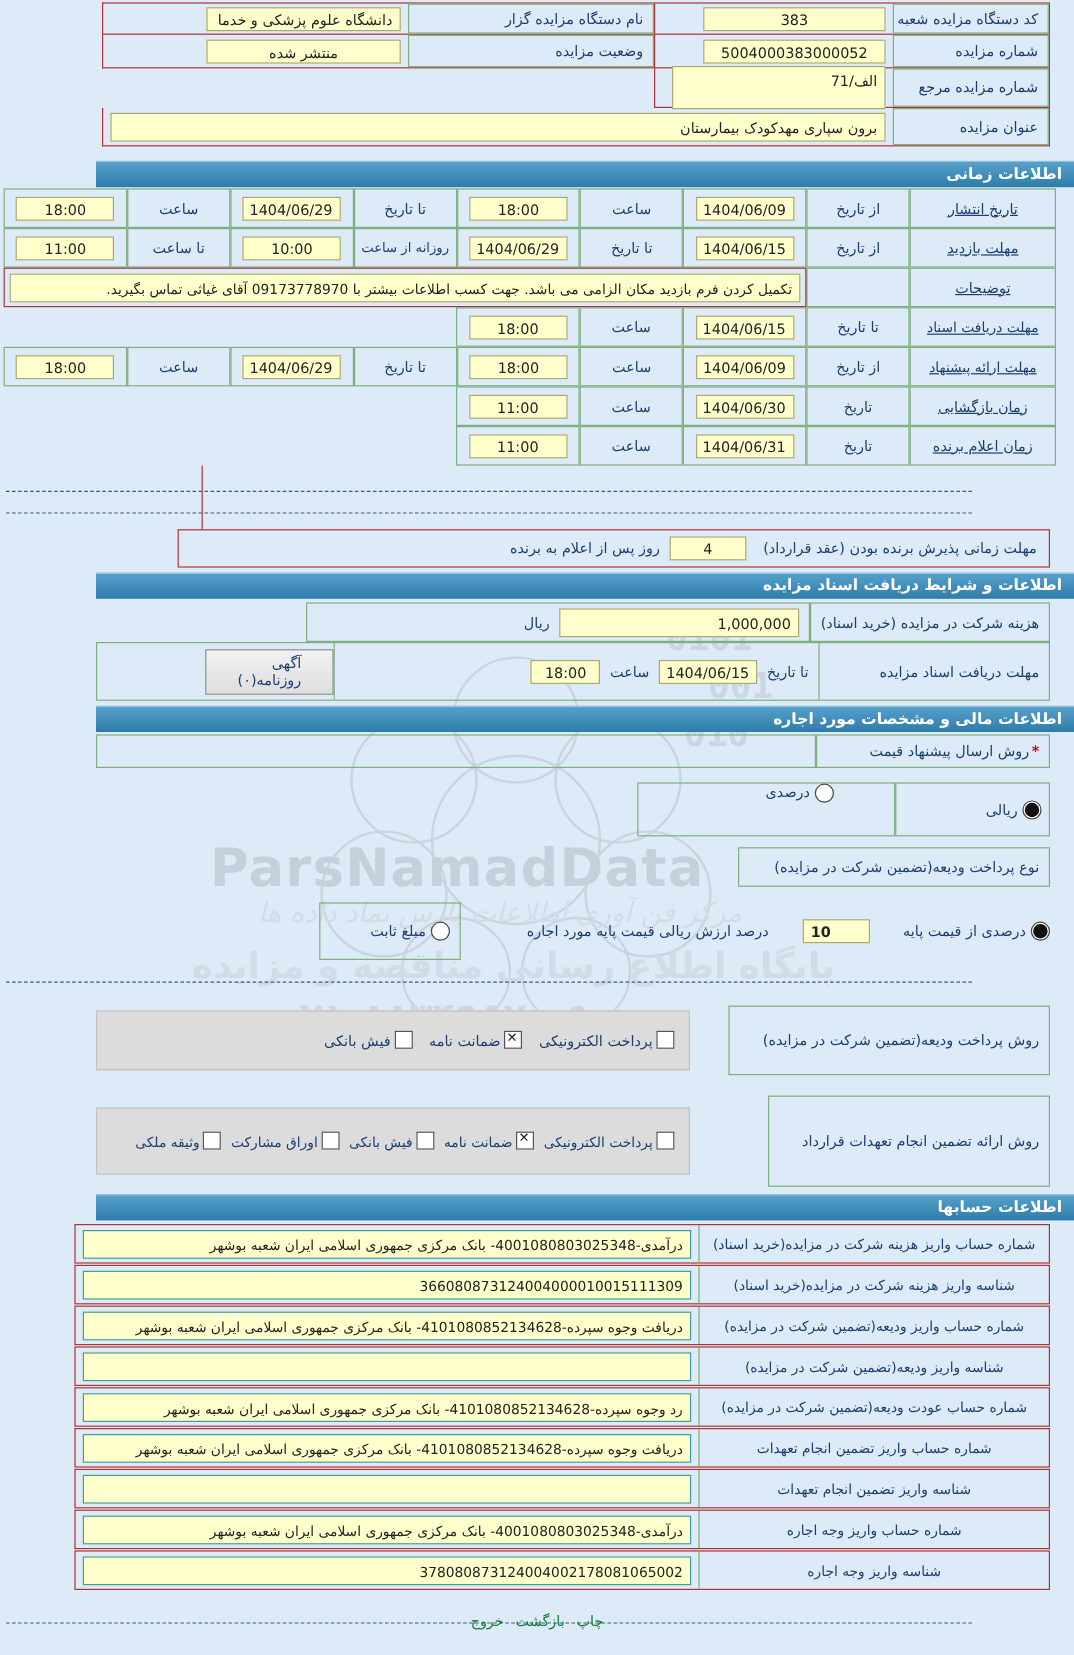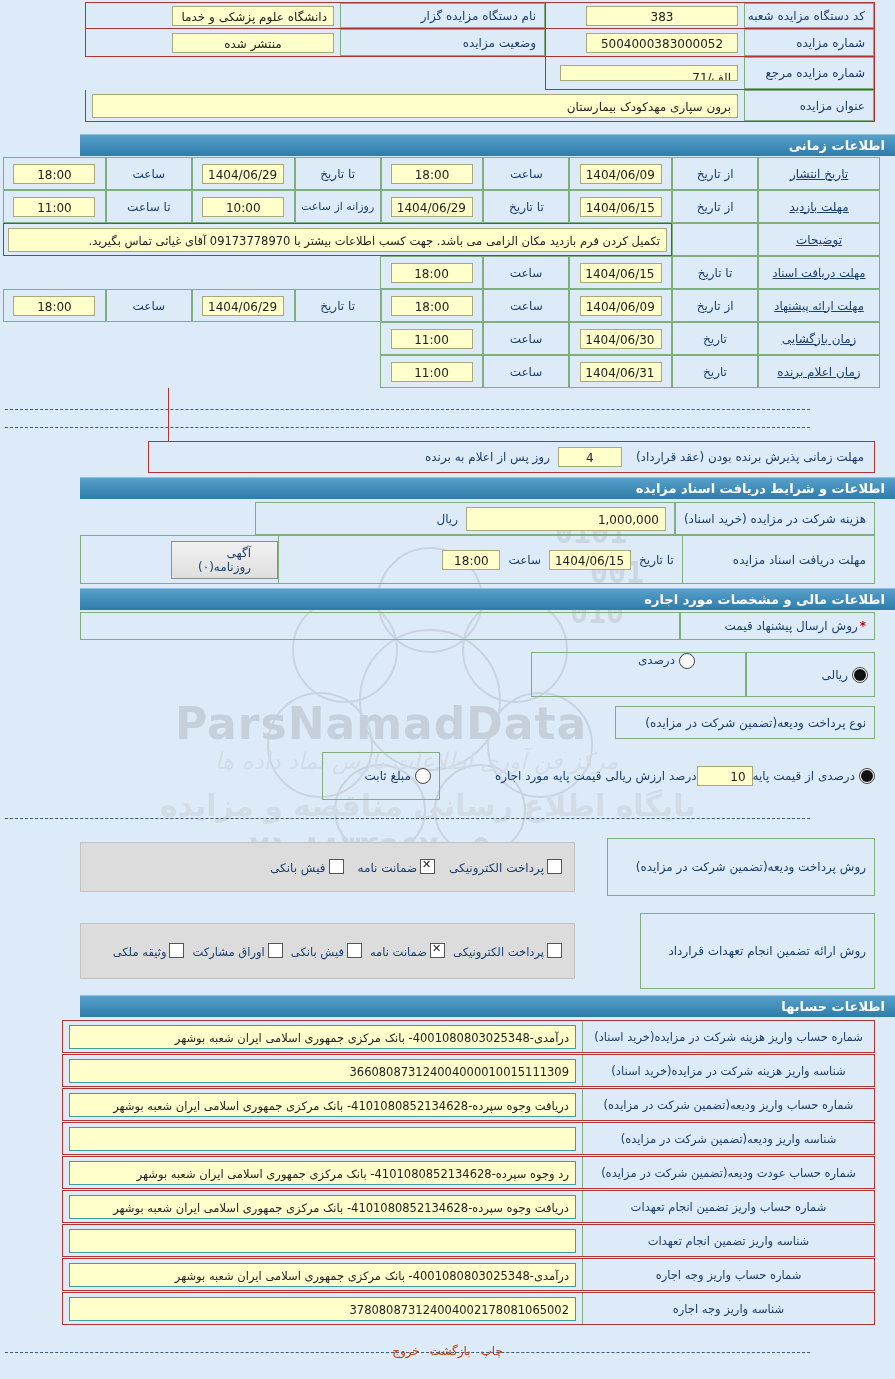--- a/index.html
+++ b/index.html
@@ -71,21 +71,21 @@
   .fin-label{display:flex;align-items:center;padding:0 8px;box-sizing:border-box;}
   .req{color:#cc0000;font-weight:bold;margin-left:2px;}
   
   #accounts{top:1020px;right:20px;left:62px;z-index:1;}
   .a-row{display:flex;height:33px;border:1px solid #b03434;box-sizing:border-box;margin-bottom:1px;align-items:stretch;}
   .a-label{width:292px;display:flex;align-items:center;justify-content:center;text-align:center;
            border-left:1px solid #7fae7f;box-sizing:border-box;padding:0 4px;font-size:11.5px;}
   .a-valwrap{flex:1;display:flex;align-items:center;padding:0 6px;}
   .a-valwrap .ybox{width:100%;height:24px;line-height:24px;border-color:#3f9d9d;font-size:11.5px;text-align:right;}
   
-  #footer-links{top:1344px;left:0;right:0;text-align:center;z-index:2;font-size:12px;color:#c2410c;}
+  #footer-links{top:1344px;left:0;right:0;text-align:center;z-index:2;font-size:12px;color:#15803d;}
   #footer-links span{margin:0 3px;cursor:pointer;}
   .red-vline{position:absolute;width:0;border-right:1px solid #b03434;z-index:1;}
 </style>
 </head>
 <body>
 
 <div id="watermark">
   <svg width="360" height="360" style="position:absolute;top:490px;left:250px;" viewBox="0 0 360 360">
     <g fill="none" stroke="#bfc9d3" stroke-width="2">
       <circle cx="180" cy="210" r="70"></circle>
@@ -136,21 +136,21 @@
       <div class="tb-valcell" style="flex:1;">
           <div class="ybox" style="width:162px;text-align:center;">منتشر شده</div>
         </div>
     </div>
   </div>
 
   <div class="tb-row">
     <div class="tb-group" style="width:330px;height:33px;border-top:none;">
       <div class="tb-label lbl">شماره مزایده مرجع</div>
       <div class="tb-valcell" style="flex:1;">
-          <div class="ybox" style="width:178px;height:16px;line-height:24px;">الف/71</div>
+          <div class="ybox" style="width:178px;height:36px;line-height:24px;">الف/71</div>
         </div>
     </div>
   </div>
 
   <div class="tb-row">
     <div class="tb-group" style="width:790px;height:32px;border-top:none;">
       <div class="tb-label lbl">عنوان مزایده</div>
       <div class="tb-valcell" style="flex:1;">
           <div class="ybox" style="width:100%;height:24px;line-height:24px;">برون سپاری مهدکودک بیمارستان</div>
         </div>
@@ -331,21 +331,21 @@
 
 <div class="abs" style="top:706px;right:20px;height:33px;display:flex;">
   <div class="fin-label gcell" style="width:260px;">
     <span class="lbl">نوع پرداخت ودیعه(تضمین شرکت در مزایده)</span>
   </div>
 </div>
 
 <div class="abs" style="top:752px;right:20px;left:80px;height:48px;display:flex;align-items:center;">
   <span class="radio on"></span>
   <span class="lbl">درصدی از قیمت پایه</span>
-  <div class="ybox" style="width:56px;text-align:right;margin:0 0;">10</div>
+  <div class="ybox" style="width:56px;text-align:left;margin:0 28px;font-weight:bold;">10</div>
   <span class="lbl">درصد ارزش ریالی قیمت پایه مورد اجاره</span>
   <div class="gcell" style="width:118px;height:48px;display:flex;align-items:center;padding-right:8px;margin-right:55px;box-sizing:border-box;padding-left:28px;">
     <span class="radio"></span>
     <span class="lbl">مبلغ ثابت</span>
   </div>
 </div>
 
 <div class="dashline" style="top:818px;"></div>
 
 <div class="abs" style="top:838px;right:20px;left:80px;height:58px;display:flex;">

